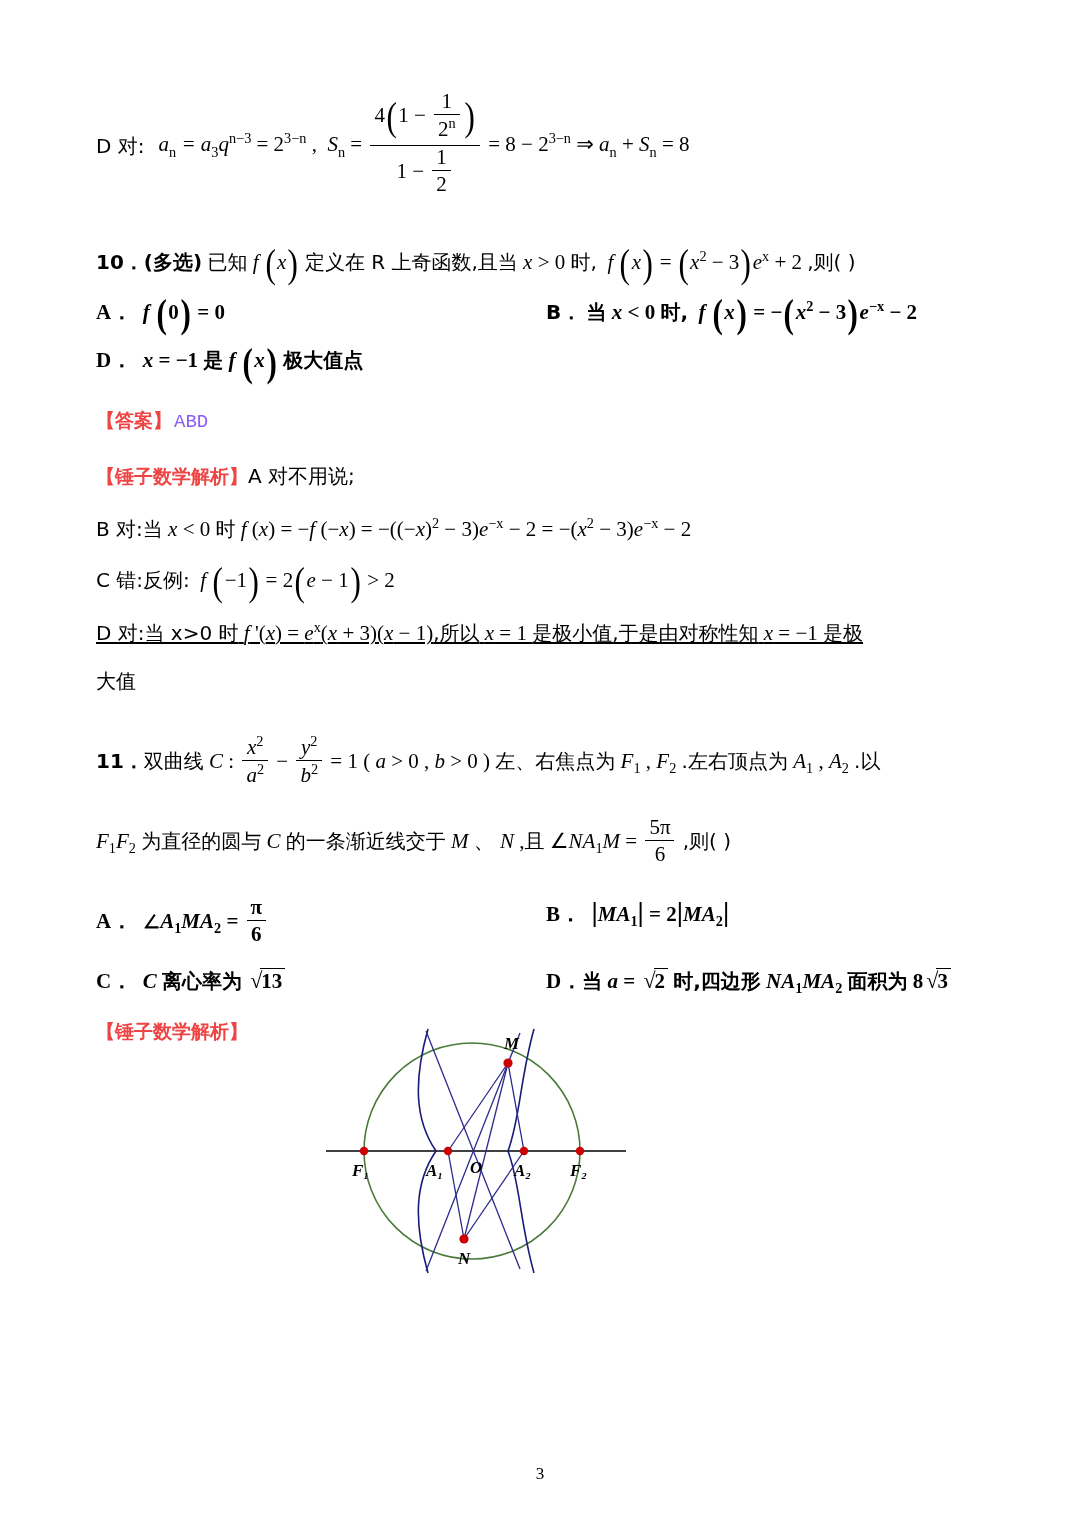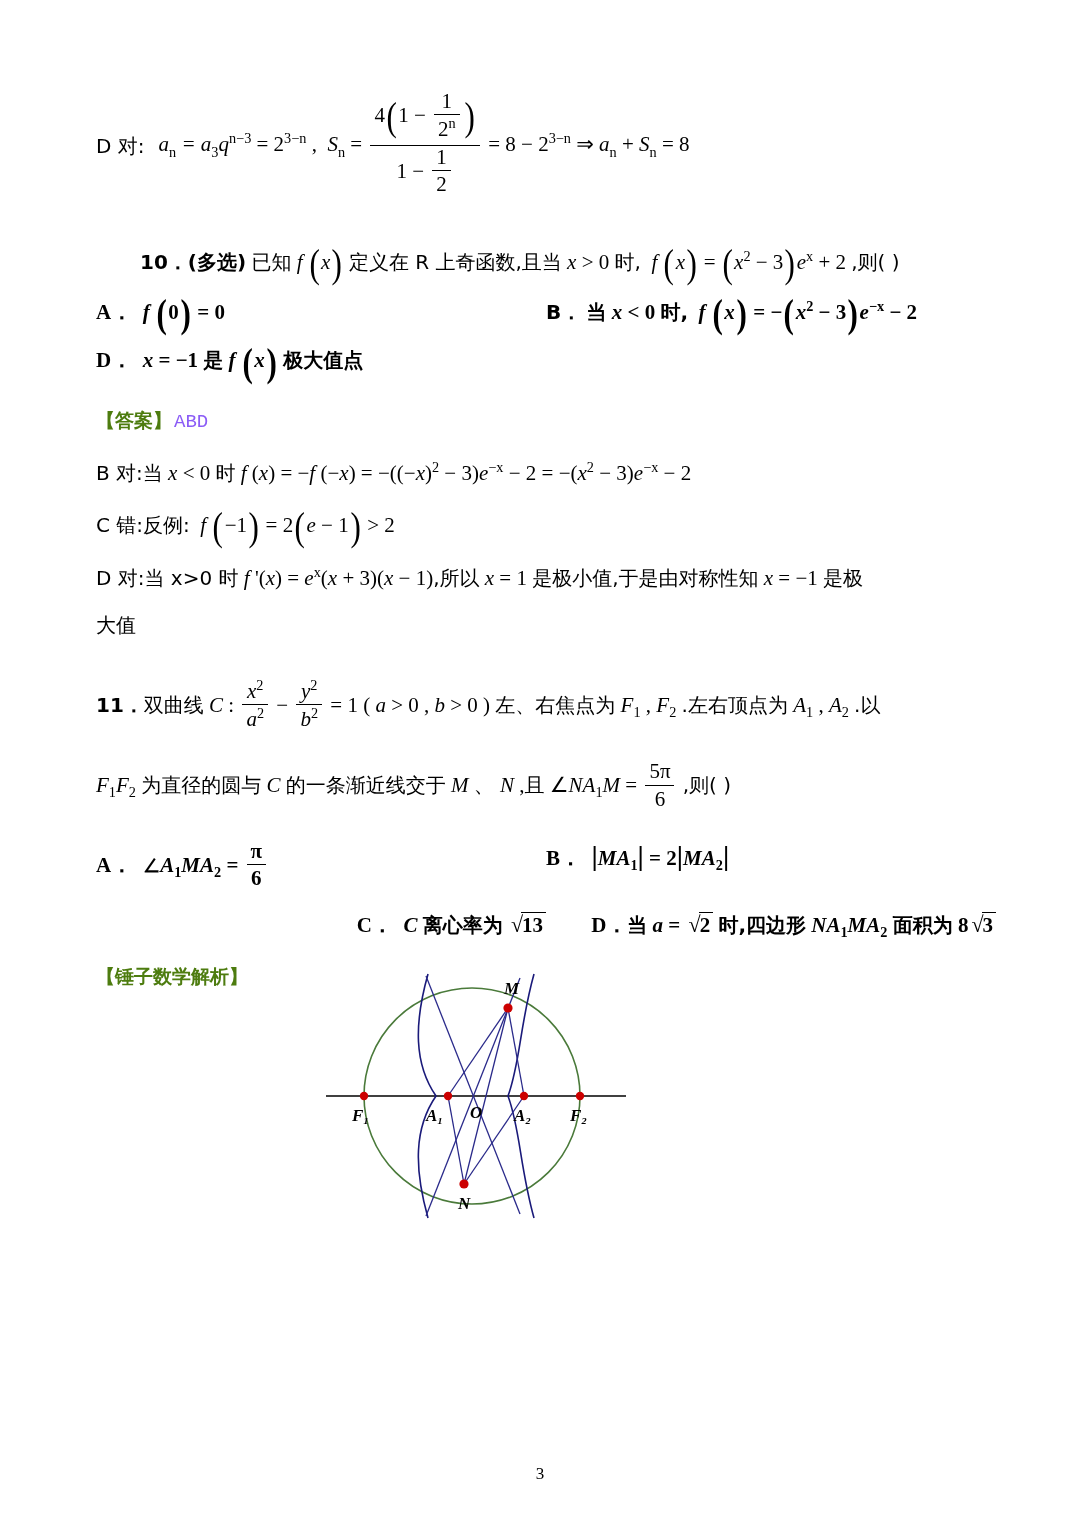--- a/index.html
+++ b/index.html
@@ -41,21 +41,21 @@
     line-height: 1.6;
   }
   .cn { font-family: "DejaVu Sans", sans-serif; font-size: 20px; }
   .it { font-family: "Liberation Serif", serif; font-style: italic; }
   .num-label {
     font-family: "DejaVu Sans", sans-serif;
     font-weight: bold;
     font-size: 20px;
   }
   .tag {
-    color: #4d7c0f;
+    color: #ef4444;
     font-family: "DejaVu Sans", sans-serif;
     font-weight: bold;
     font-size: 19px;
   }
   .tag-ans {
     color: #8b5cf6;
     font-family: Liberation Mono, monospace;
     font-size: 19px;
     margin-left: 2px;
   }
@@ -133,21 +133,21 @@
               </span><span class="paren-big">)</span></span>
           <span class="d">1 − <span class="frac">
                 <span class="n">1</span>
                 <span class="d">2</span>
               </span></span>
         </span>
         = 8 − 2<sup>3−n</sup> ⇒ <span class="it">a</span><sub>n</sub> + <span class="it">S</span><sub>n</sub> = 8
       </span>
     </div>
 
-    <div class="blk" style="margin-top:44px;margin-left:44px;">
+    <div class="blk" style="margin-top:44px;">
       <span class="num-label">10．</span><span class="num-label">(多选)</span>
       <span class="cn">已知</span>
       <span class="it">f</span> <span class="paren-big">(</span><span class="it">x</span><span class="paren-big">)</span>
       <span class="cn">定义在 R 上奇函数,且当</span>
       <span class="it">x</span> &gt; 0
       <span class="cn">时,</span>
       &nbsp;<span class="it">f</span> <span class="paren-big">(</span><span class="it">x</span><span class="paren-big">)</span> =
       <span class="paren-big">(</span><span class="it">x</span><sup>2</sup> − 3<span class="paren-big">)</span><span class="it">e</span><sup>x</sup> + 2
       <span class="cn">,则(     )</span>
     </div>
@@ -168,32 +168,35 @@
       <div>
         <span>D．</span>
         &nbsp;<span class="it">x</span> = −1 <span class="cn">是</span> <span class="it">f</span> <span class="paren-big">(</span><span class="it">x</span><span class="paren-big">)</span> <span class="cn">极大值点</span>
       </div>
     </div>
 
     <div class="blk" style="margin-top:26px;">
       <span class="tag">【答案】</span><span class="tag-ans">ABD</span>
     </div>
 
+    <div class="blk" style="margin-top:22px;">
+      <span class="tag">【锤子数学解析】</span><span class="cn" style="color:#000;">A 对不用说;</span>
+    </div>
 
     <div class="blk" style="margin-top:18px;">
       <span class="cn">B 对:当</span> <span class="it">x</span> &lt; 0 <span class="cn">时</span>
       <span class="it">f</span> (<span class="it">x</span>) = −<span class="it">f</span> (−<span class="it">x</span>) = −((−<span class="it">x</span>)<sup>2</sup> − 3)<span class="it">e</span><sup>−x</sup> − 2 = −(<span class="it">x</span><sup>2</sup> − 3)<span class="it">e</span><sup>−x</sup> − 2
     </div>
 
     <div class="blk" style="margin-top:8px;">
       <span class="cn">C 错:反例:</span>
       &nbsp;<span class="it">f</span> <span class="paren-big">(</span>−1<span class="paren-big">)</span> = 2<span class="paren-big">(</span><span class="it">e</span> − 1<span class="paren-big">)</span> &gt; 2
     </div>
 
-    <div class="blk" style="margin-top:16px;">
+    <div class="blk" style="margin-top:16px;text-decoration:underline;">
       <span class="cn">D 对:当 x&gt;0 时</span>
       <span class="it">f</span> '(<span class="it">x</span>) = <span class="it">e</span><sup>x</sup>(<span class="it">x</span> + 3)(<span class="it">x</span> − 1)<span class="cn">,所以</span>
       <span class="it">x</span> = 1 <span class="cn">是极小值,于是由对称性知</span> <span class="it">x</span> = −1 <span class="cn">是极</span>
     </div>
     <div class="blk" style="margin-top:-4px;">
       <span class="cn">大值</span>
     </div>
 
     <div class="blk" style="margin-top:36px;">
       <span class="num-label">11．</span><span class="cn">双曲线</span>
@@ -237,21 +240,21 @@
             <span class="n">π</span>
             <span class="d">6</span>
           </span>
       </div>
       <div>
         <span>B．</span>
         &nbsp;<span style="font-size:1.35em;">|</span><span class="it">MA</span><sub>1</sub><span style="font-size:1.35em;">|</span> = 2<span style="font-size:1.35em;">|</span><span class="it">MA</span><sub>2</sub><span style="font-size:1.35em;">|</span>
       </div>
     </div>
 
-    <div class="twocol" style="margin-top:18px;text-align:right;">
+    <div class="twocol" style="margin-top:18px;">
       <div>
         <span>C．</span>
         &nbsp;<span class="it">C</span> <span class="cn">离心率为</span> <span class="sq"><span class="rad">√</span><span class="body">13</span></span>
       </div>
       <div>
         <span>D．</span><span class="cn">当</span>
         <span class="it">a</span> = <span class="sq"><span class="rad">√</span><span class="body">2</span></span> <span class="cn">时,四边形</span>
         <span class="it">NA</span><sub>1</sub><span class="it">MA</span><sub>2</sub> <span class="cn">面积为</span> 8<span class="sq"><span class="rad">√</span><span class="body">3</span></span>
       </div>
     </div>

